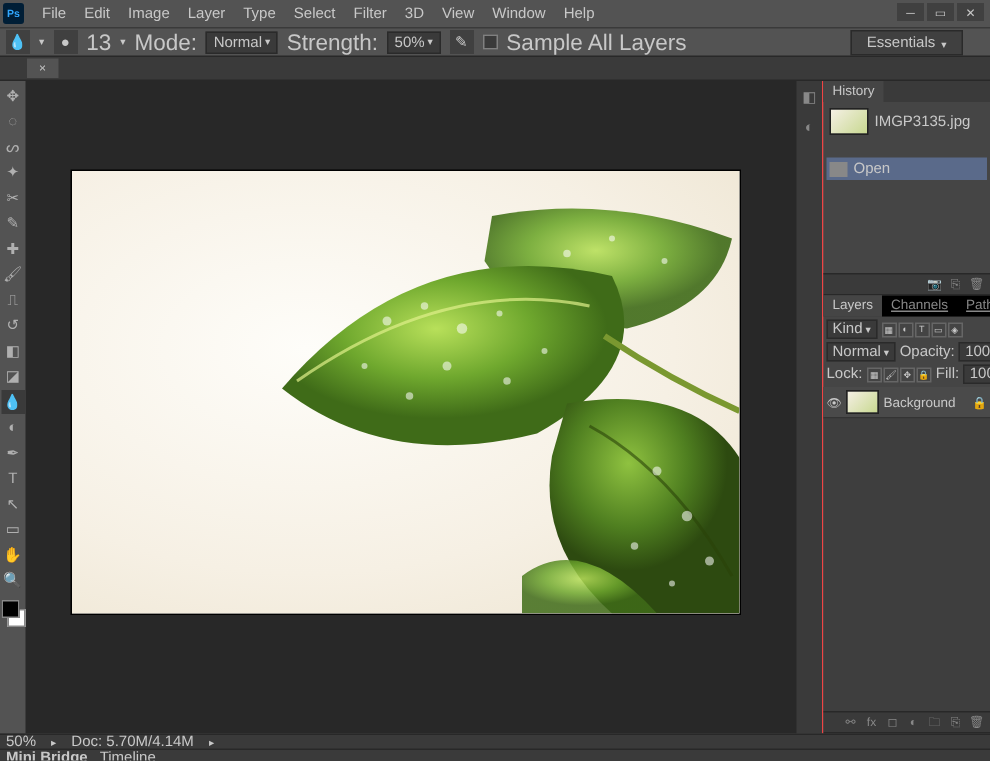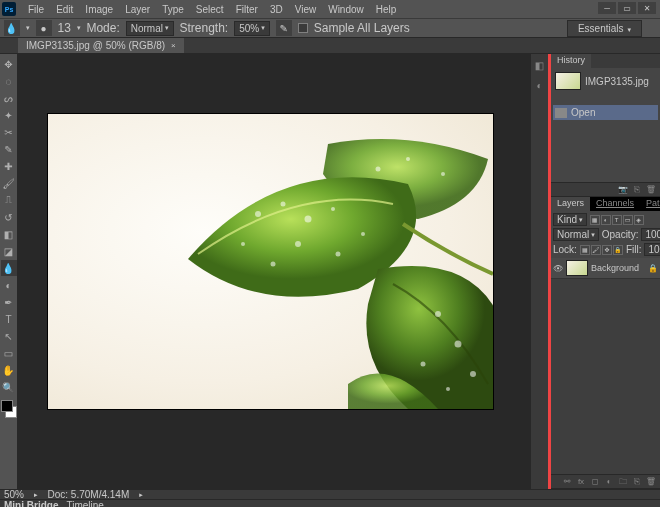--- a/index.html
+++ b/index.html
@@ -8,21 +8,21 @@
 
 .menubar { height: 18px; background: #535353; display: flex; align-items: center; padding-left: 2px; }
 .ps-logo { width: 14px; height: 14px; background: #001e36; border-radius: 2px; display: flex; align-items: center; justify-content: center; margin-right: 6px; font-size: 7px; font-weight: bold; color: #31a8ff; }
 .menu-item { padding: 2px 6px; font-size: 10px; cursor: default; }
 .window-controls { position: absolute; right: 4px; top: 2px; display: flex; gap: 2px; }
 .win-btn { width: 18px; height: 12px; background: #404040; display: flex; align-items: center; justify-content: center; font-size: 8px; }
 
 
 .optionsbar { height: 20px; background: #535353; border-top: 1px solid #3a3a3a; border-bottom: 1px solid #282828; display: flex; align-items: center; padding: 0 4px; gap: 6px; }
 .opt-icon { width: 16px; height: 16px; background: #404040; display: flex; align-items: center; justify-content: center; }
-.opt-label { font-size: 12px; }
+.opt-label { font-size: 15px; }
 .opt-select { background: #3a3a3a; border: 1px solid #2a2a2a; padding: 1px 4px; font-size: 9px; display: flex; align-items: center; gap: 2px; }
 .chev { font-size: 7px; }
 .checkbox { width: 10px; height: 10px; border: 1px solid #808080; background: #3a3a3a; }
 .workspace-switch { position: absolute; right: 18px; top: 20px; background: #404040; padding: 2px 10px; font-size: 9px; border: 1px solid #2a2a2a; display: flex; align-items: flex-end; gap: 4px; }
 
 
 .doctab-bar { height: 16px; background: #3a3a3a; border-bottom: 1px solid #282828; display: flex; align-items: center; padding-left: 18px; }
 .doctab { background: #535353; padding: 2px 8px; font-size: 9px; display: flex; align-items: center; gap: 6px; }
 .doctab-close { font-size: 8px; }
 
@@ -39,21 +39,21 @@
 
 
 .canvas-area { flex: 1; background: #282828; position: relative; overflow: hidden; }
 .canvas { position: absolute; left: 30px; top: 60px; width: 445px; height: 295px; background: #f8f5ef; box-shadow: 0 0 0 1px #000; overflow: hidden; }
 .leaf-img { width: 100%; height: 100%; position: relative; background: radial-gradient(ellipse at 35% 40%, #fefdf9 0%, #f6f0e4 60%, #ede4d0 100%); }
 
 
 .right-icons { width: 18px; background: #3a3a3a; display: flex; flex-direction: column; align-items: center; padding-top: 4px; gap: 6px; border-left: 1px solid #282828; }
 .right-icon { width: 14px; height: 14px; display: flex; align-items: center; justify-content: center; font-size: 10px; color: #888; }
 
-.panels { width: 112px; background: #535353; border-left: 3px solid #ef4444; display: flex; flex-direction: column; }
+.panels { width: 112px; background: #535353; border-left: 1px solid #ef4444; display: flex; flex-direction: column; }
 .panel { background: #454545; border-bottom: 1px solid #282828; }
 .panel-tabs { display: flex; background: #3a3a3a; height: 14px; }
 .panel-tab { padding: 1px 6px; font-size: 9px; background: #454545; cursor: default; }
 .panel-tab.inactive { background: #000000; color: #888; text-decoration: underline; }
 .panel-body { padding: 2px; font-size: 9px; }
 .hist-thumb-row { display: flex; align-items: center; gap: 4px; padding: 2px; }
 .hist-thumb { width: 26px; height: 18px; background: linear-gradient(135deg, #f5f0e5, #c8d890); border: 1px solid #222; }
 .hist-item { display: flex; align-items: center; gap: 4px; padding: 2px; background: #5a6a8a; margin-top: 13px; }
 .hist-icon { width: 12px; height: 10px; background: #888; }
 .panel-footer { height: 14px; background: #3a3a3a; border-top: 1px solid #282828; display: flex; justify-content: flex-end; align-items: center; gap: 4px; padding: 0 4px; }
@@ -123,21 +123,20 @@
   <div class="checkbox"></div>
   <span class="opt-label">Sample All Layers</span>
 </div>
 <div class="workspace-switch">
   <span>Essentials</span>
   <span class="chev">▾</span>
 </div>
 
 <div class="doctab-bar">
   <div class="doctab">
-    <span>IMGP3135.jpg @ 50% (RGB/8)</span>
     <span class="doctab-close">×</span>
   </div>
 </div>
 
 <div class="main">
 
   <div class="tools">
     <div class="tool">✥</div>
     <div class="tool">◌</div>
     <div class="tool">ᔕ</div>

